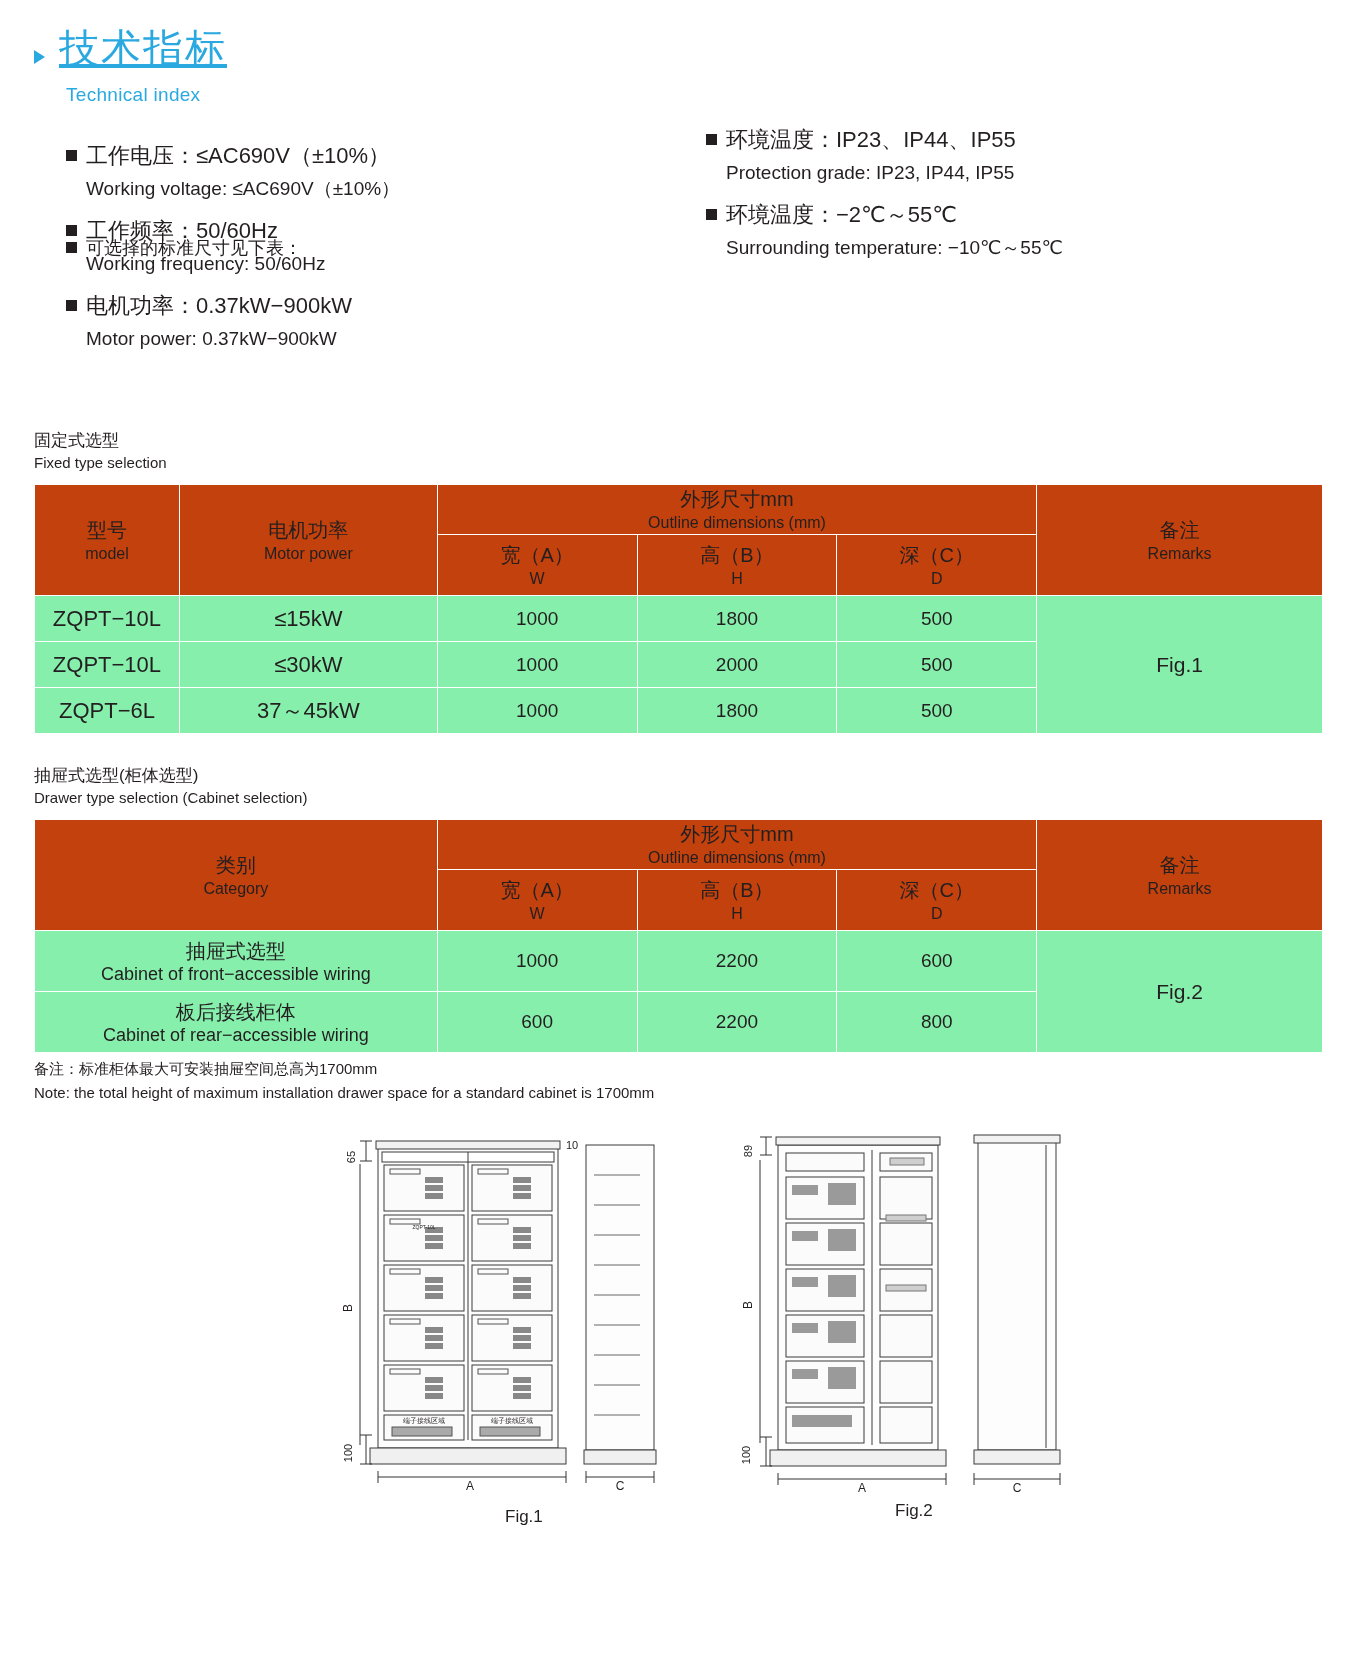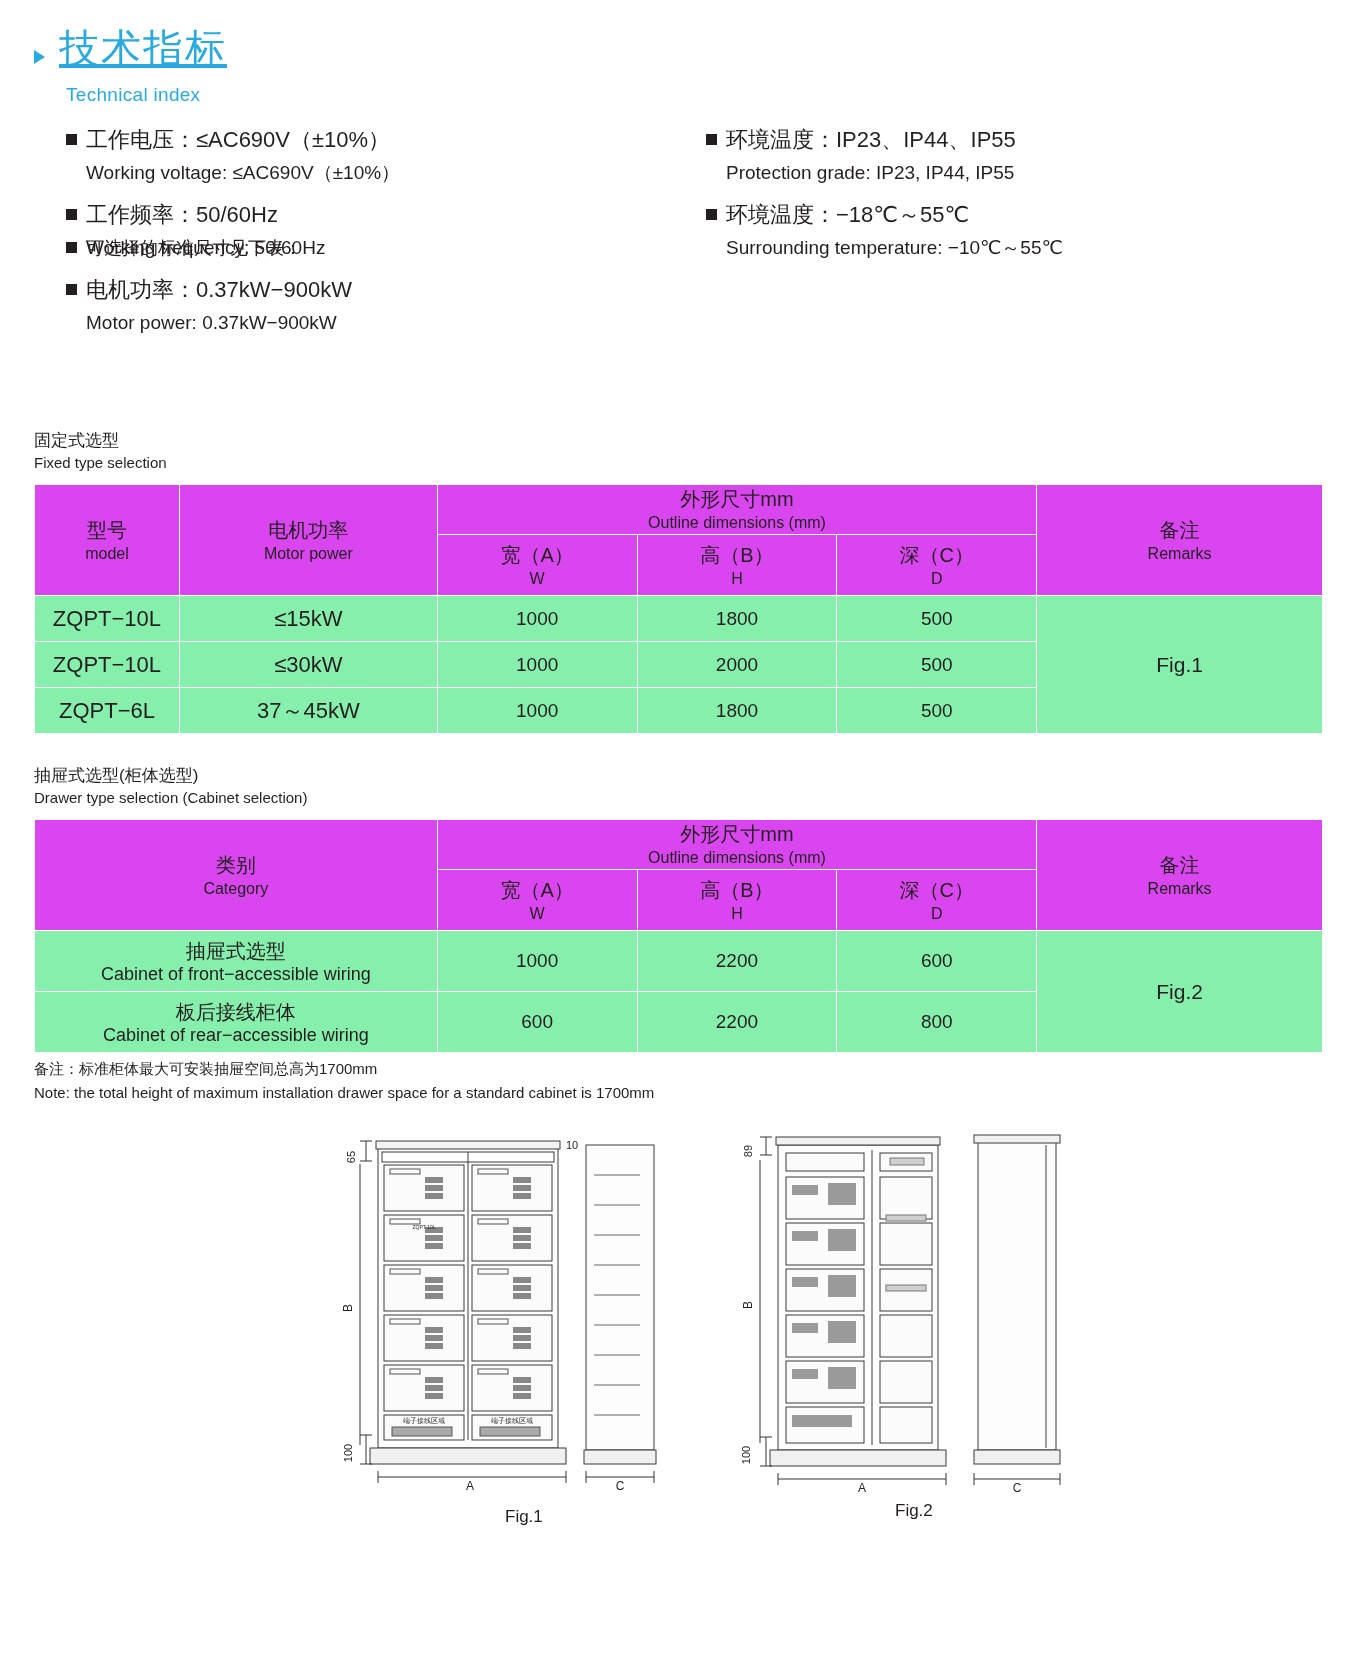--- a/index.html
+++ b/index.html
@@ -27,21 +27,21 @@
     font-weight:400;
     text-decoration:underline;
   }
   .title-en{
     position:absolute;left:66px;top:84px;
     font-size:19px;color:#2aa9e0;letter-spacing:.3px;
   }
 
   
   .specs{position:absolute;left:0;top:125px;width:1357px;}
-  .col-l{position:absolute;left:66px;top:0;width:620px;}
+  .col-l{position:absolute;left:66px;top:16px;width:620px;}
   .col-r{position:absolute;left:706px;top:0;width:620px;}
   .bullet-line{display:flex;align-items:flex-start;margin-bottom:4px;}
   .sq{
     width:11px;height:11px;background:#231f20;margin-top:9px;margin-right:9px;flex:0 0 auto;
   }
   .cn{font-size:22px;line-height:30px;color:#231f20;}
   .en{font-size:19px;line-height:27px;color:#231f20;margin-left:20px;margin-bottom:14px;}
   .en.ind{margin-left:20px;}
 
   .std-block{position:absolute;left:66px;top:233px;width:900px;}
@@ -53,21 +53,21 @@
   .cap .l2{font-size:15px;}
 
   
   table{border-collapse:collapse;position:absolute;}
   table td{
     border:1px solid #ffffff;
     text-align:center;
     vertical-align:middle;
     color:#231f20;
   }
-  .hdr{background:#d946ef;}
+  .hdr{background:#c2410c;}
   .body-cell{background:#86efac;}
   .t-cn{font-size:20px;line-height:26px;display:block;}
   .t-en{font-size:16px;line-height:21px;display:block;}
   .val{font-size:19px;}
   .remark{font-size:21px;}
 
   
   #tbl1{left:34px;top:484px;width:1289px;}
   #tbl2{left:34px;top:819px;width:1289px;}
 
@@ -115,21 +115,21 @@
     <div class="col-r">
 
       <div class="bullet-line">
         <div class="sq"></div>
         <div class="cn">环境温度：IP23、IP44、IP55</div>
       </div>
       <div class="en ind">Protection grade: IP23, IP44, IP55</div>
 
       <div class="bullet-line">
         <div class="sq"></div>
-        <div class="cn">环境温度：−18℃～55℃</div>
+        <div class="cn">环境温度：−2℃～55℃</div>
       </div>
       <div class="en ind">Surrounding temperature: −10℃～55℃</div>
 
     </div>
   </div>
 
   <div class="std-block">
     <div class="bullet-line">
       <div class="sq"></div>
       <div class="cn">可选择的标准尺寸见下表：</div>

